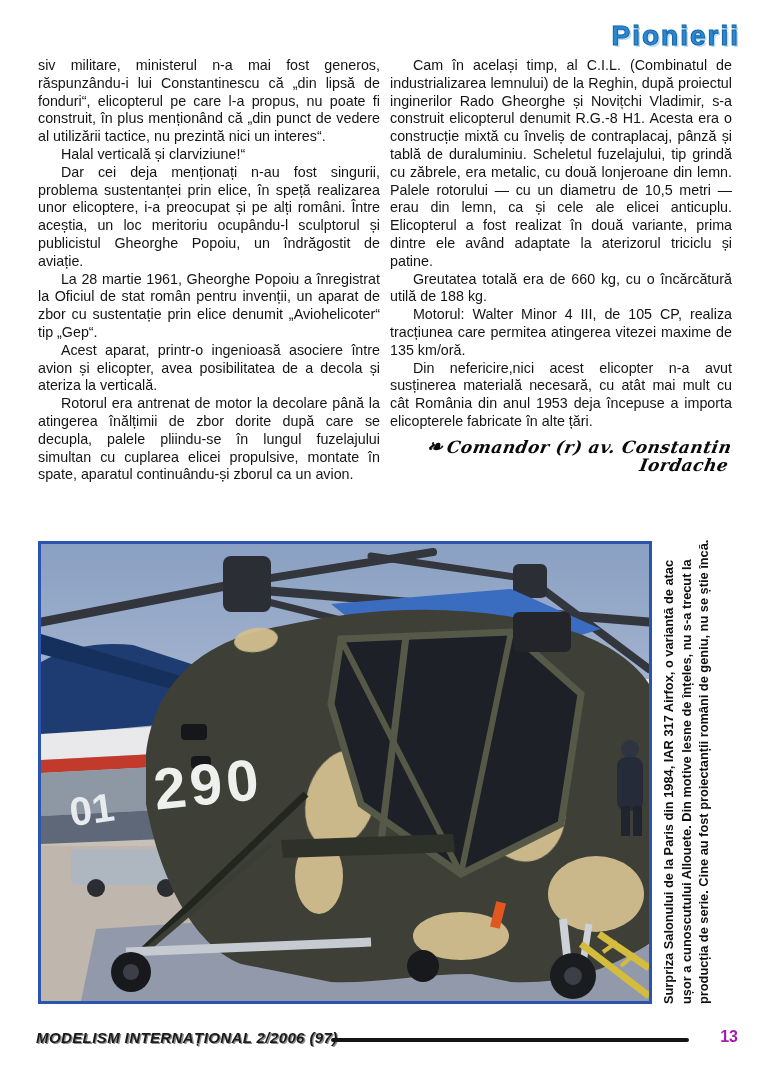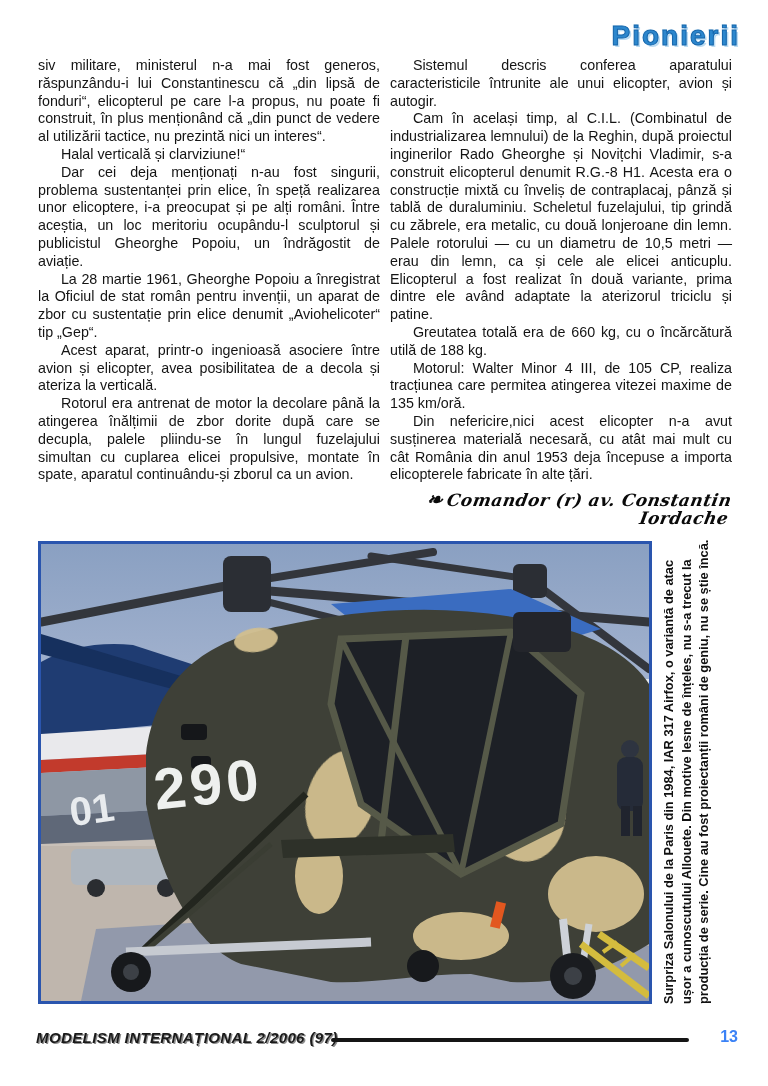--- a/index.html
+++ b/index.html
@@ -49,41 +49,40 @@
     position:absolute; left:36px; top:1029px;
     font-size:15px; font-weight:800; font-style:italic; letter-spacing:0.4px;
     color:#1a1a1a; text-shadow:1.3px 1.3px 0 #8d8d8d;
   }
   .footer-rule {
     position:absolute; left:331px; top:1038px; width:358px; height:3.5px;
     background:#151515; border-radius:2px;
   }
   .page-number {
     position:absolute; right:30px; top:1028px;
-    font-size:16px; font-weight:bold; color:#3b82f6;margin-left:24px;
+    font-size:16px; font-weight:bold; color:#a21caf;margin-left:24px;
   }
 </style>
 </head>
 <body>
 
 <div class="page">
 
   <div class="logo">Pionierii</div>
 
   <div class="col col-left">
     <p class="noindent">siv militare, ministerul n-a mai fost generos, răspunzându-i lui Constantinescu că „din lipsă de fonduri“, elicopterul pe care l-a propus, nu poate fi construit, în plus menționând că „din punct de vedere al utilizării tactice, nu prezintă nici un interes“.</p>
     <p>Halal verticală și clarviziune!“</p>
     <p>Dar cei deja menționați n-au fost singurii, problema sustentanței prin elice, în speță realizarea unor elicoptere, i-a preocupat și pe alți români. Între aceștia, un loc meritoriu ocupându-l sculptorul și publicistul Gheorghe Popoiu, un îndrăgostit de aviație.</p>
     <p>La 28 martie 1961, Gheorghe Popoiu a înregistrat la Oficiul de stat român pentru invenții, un aparat de zbor cu sustentație prin elice denumit „Aviohelicoter“ tip „Gep“.</p>
     <p>Acest aparat, printr-o ingenioasă asociere între avion și elicopter, avea posibilitatea de a decola și ateriza la verticală.</p>
     <p>Rotorul era antrenat de motor la decolare până la atingerea înălțimii de zbor dorite după care se decupla, palele pliindu-se în lungul fuzelajului simultan cu cuplarea elicei propulsive, montate în spate, aparatul continuându-și zborul ca un avion.</p>
   </div>
 
   <div class="col col-right">
-    <p>Sistemul descris conferea aparatului caracteristicile întrunite ale unui elicopter, avion și autogir.</p>
     <p>Cam în același timp, al C.I.L. (Combinatul de industrializarea lemnului) de la Reghin, după proiectul inginerilor Rado Gheorghe și Novițchi Vladimir, s-a construit elicopterul denumit R.G.-8 H1. Acesta era o construcție mixtă cu înveliș de contraplacaj, pânză și tablă de duraluminiu. Scheletul fuzelajului, tip grindă cu zăbrele, era metalic, cu două lonjeroane din lemn. Palele rotorului — cu un diametru de 10,5 metri — erau din lemn, ca și cele ale elicei anticuplu. Elicopterul a fost realizat în două variante, prima dintre ele având adaptate la aterizorul triciclu și patine.</p>
     <p>Greutatea totală era de 660 kg, cu o încărcătură utilă de 188 kg.</p>
     <p>Motorul: Walter Minor 4 III, de 105 CP, realiza tracțiunea care permitea atingerea vitezei maxime de 135 km/oră.</p>
     <p>Din nefericire,nici acest elicopter n-a avut susținerea materială necesară, cu atât mai mult cu cât România din anul 1953 deja începuse a importa elicopterele fabricate în alte țări.</p>
     <div class="signature">
       <span class="flourish">❧</span><span>Comandor (r) av. Constantin Iordache</span>
     </div>
   </div>
 
   <div class="photo">

